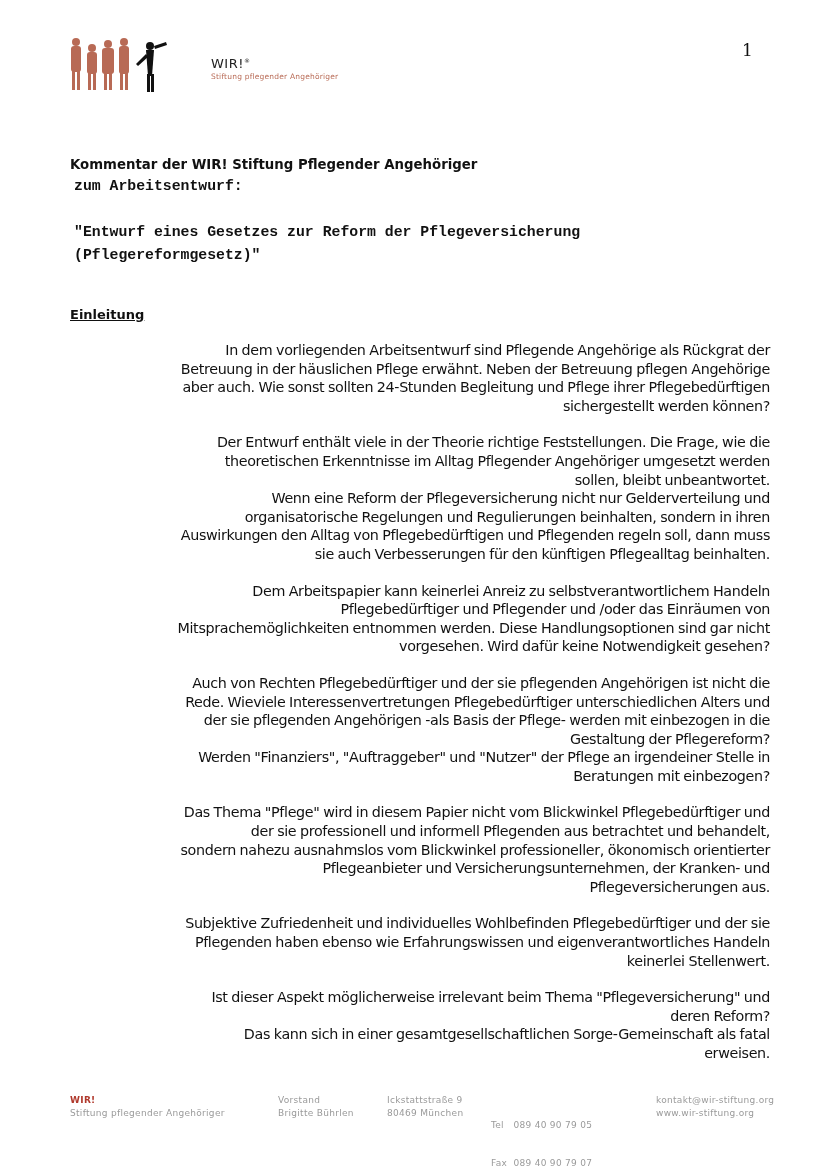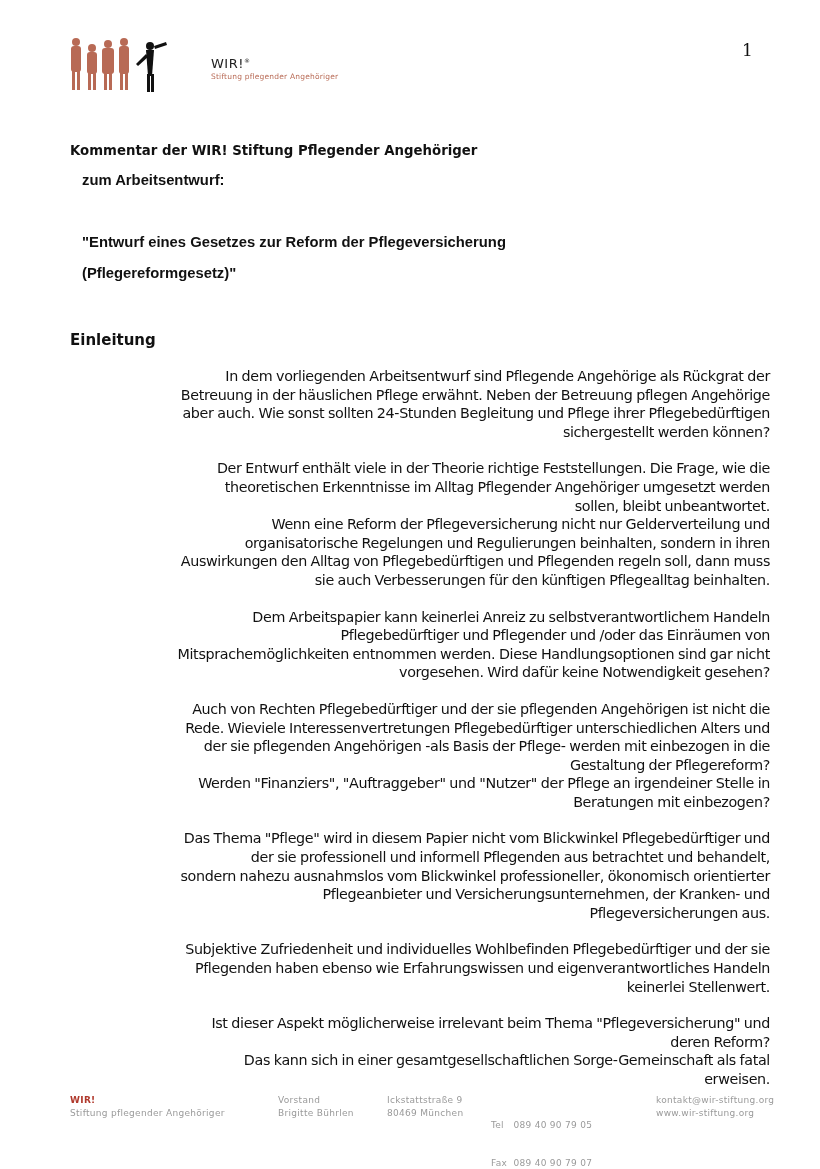--- a/index.html
+++ b/index.html
@@ -3,24 +3,24 @@
   <meta charset="utf-8">
   <style>
     html, body { margin:0; padding:0; background:#ffffff; }
     body { width:820px; height:1169px; position:relative; overflow:hidden; font-family:"DejaVu Sans", sans-serif; color:#111; }
     .logo { position:absolute; left:68px; top:36px; width:240px; height:60px; }
     .logo svg { position:absolute; left:0; top:0; }
     .logo-wir { position:absolute; left:143px; top:20px; font-family:"DejaVu Sans", sans-serif; font-size:13px; color:#222; letter-spacing:0.5px; }
     .logo-wir sup { font-size:6px; }
     .logo-sub { position:absolute; left:143px; top:36px; font-size:7.5px; color:#b86a55; letter-spacing:0.2px; white-space:nowrap; }
     .page-number { position:absolute; left:742px; top:40px; font-family:"DejaVu Serif", serif; font-size:17px; color:#111; }
-    .content { position:absolute; left:70px; top:142px; width:700px; }
+    .content { position:absolute; left:70px; top:156px; width:700px; }
     .hdr { font-family:"DejaVu Sans", sans-serif; font-weight:bold; font-size:13.3px; line-height:17px; margin:0; }
-    .title { font-family:Liberation Sans, sans-serif; font-weight:bold; font-size:14.8px; line-height:19px; margin:12px; }
-    .section { font-weight:bold; font-size:15px; margin:0; line-height:19px; }
+    .title { font-family:Liberation Mono, monospace; font-weight:bold; font-size:14.8px; line-height:19px; margin:4px; }
+    .section { font-weight:bold; font-size:13px; text-decoration:underline; margin:0; line-height:19px; }
     .para { font-family:"DejaVu Sans", sans-serif; font-size:14.3px; line-height:18.6px; margin:0; white-space:pre-line; letter-spacing:-0.35px; word-spacing:-0.5px;text-align:right; }
     .footer { position:absolute; top:1094px; left:0; width:820px; height:30px; font-size:9px; line-height:12.5px; color:#9a9a9a; letter-spacing:0.3px; }
     .fcol { position:absolute; top:0; white-space:nowrap; }
     .fwir { color:#b0392c; font-weight:bold; }
   </style>
 </head>
 <body>
 
 <div class="logo">
   <svg width="140" height="60" viewBox="0 0 140 60">

